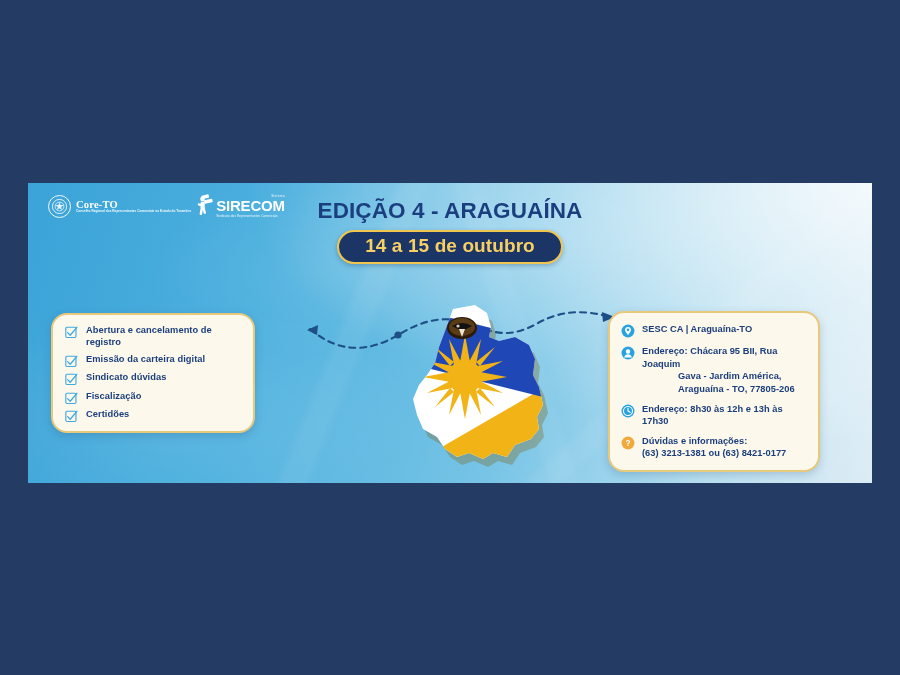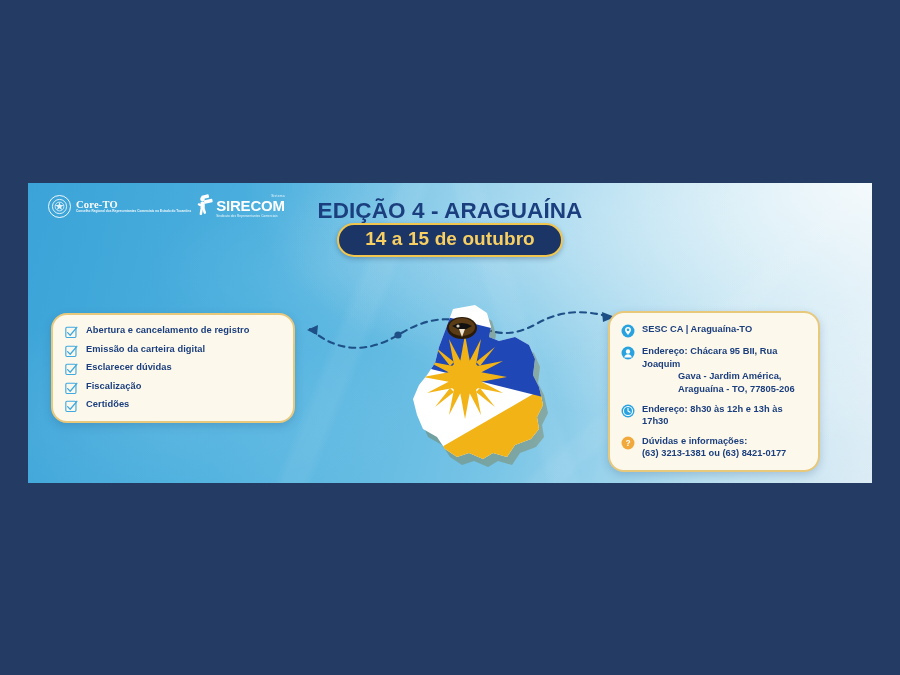--- a/index.html
+++ b/index.html
@@ -86,42 +86,42 @@
   }
   #title{
     font-size:33px; font-weight:800; color:#1b3f7e;
     letter-spacing:-.3px; line-height:1.04;
     text-shadow:0 1px 0 rgba(255,255,255,.35);
   }
   #subtitle{
     font-size:22.5px; font-weight:800; color:#1b3f7e;
     letter-spacing:.1px; line-height:1.12; margin-top:1px;
   }
-  #date-badge-wrap{ display:flex; justify-content:center; }
+  #date-badge-wrap{ margin-top:7px; display:flex; justify-content:center; }
   #date-badge{
     background:#1b3566;
     border:2px solid #f0c64e;
     border-radius:999px;
     padding:3px 26px 5px;
     color:#f7cf63;
     font-size:19px; font-weight:800;
     letter-spacing:.1px;
     box-shadow:0 2px 5px rgba(20,40,80,.28);
   }
 
   
   .card{
     position:absolute;
     background:#fdf8ec;
     border:2px solid #e8c87b;
     border-radius:16px;
     box-shadow:0 3px 8px rgba(30,70,120,.22);
   }
   #services-card{
-    left:23px; top:130px; width:244px; padding:9px 10px 9px 12px;
+    left:23px; top:130px; width:204px; padding:9px 10px 9px 12px;
   }
   #info-card{
     left:580px; top:128px; width:212px; padding:10px 10px 10px 11px;
   }
 
   
   .svc-row{
     display:flex; align-items:flex-start; gap:8px;
     margin-bottom:4.5px;
   }
@@ -302,21 +302,21 @@
     </div>
 
 
     <div class="svc-row">
       <span class="cb">
         <svg viewBox="0 0 16 16" aria-hidden="true">
           <rect x="1" y="1.6" width="12.5" height="12.5" rx="1.4" fill="none" stroke="#3fa9e0" stroke-width="1.4"></rect>
           <path d="M3.2 8.2 L6.4 11.4 L14.6 1.6" fill="none" stroke="#3fa9e0" stroke-width="1.6" stroke-linecap="round" stroke-linejoin="round"></path>
         </svg>
       </span>
-      <span class="svc-label">Esclarecer dúvidas</span>
+      <span class="svc-label">Sindicato dúvidas</span>
     </div>
 
     <div class="svc-row">
       <span class="cb">
         <svg viewBox="0 0 16 16" aria-hidden="true">
           <rect x="1" y="1.6" width="12.5" height="12.5" rx="1.4" fill="none" stroke="#3fa9e0" stroke-width="1.4"></rect>
           <path d="M3.2 8.2 L6.4 11.4 L14.6 1.6" fill="none" stroke="#3fa9e0" stroke-width="1.6" stroke-linecap="round" stroke-linejoin="round"></path>
         </svg>
       </span>
       <span class="svc-label">Fiscalização</span>

